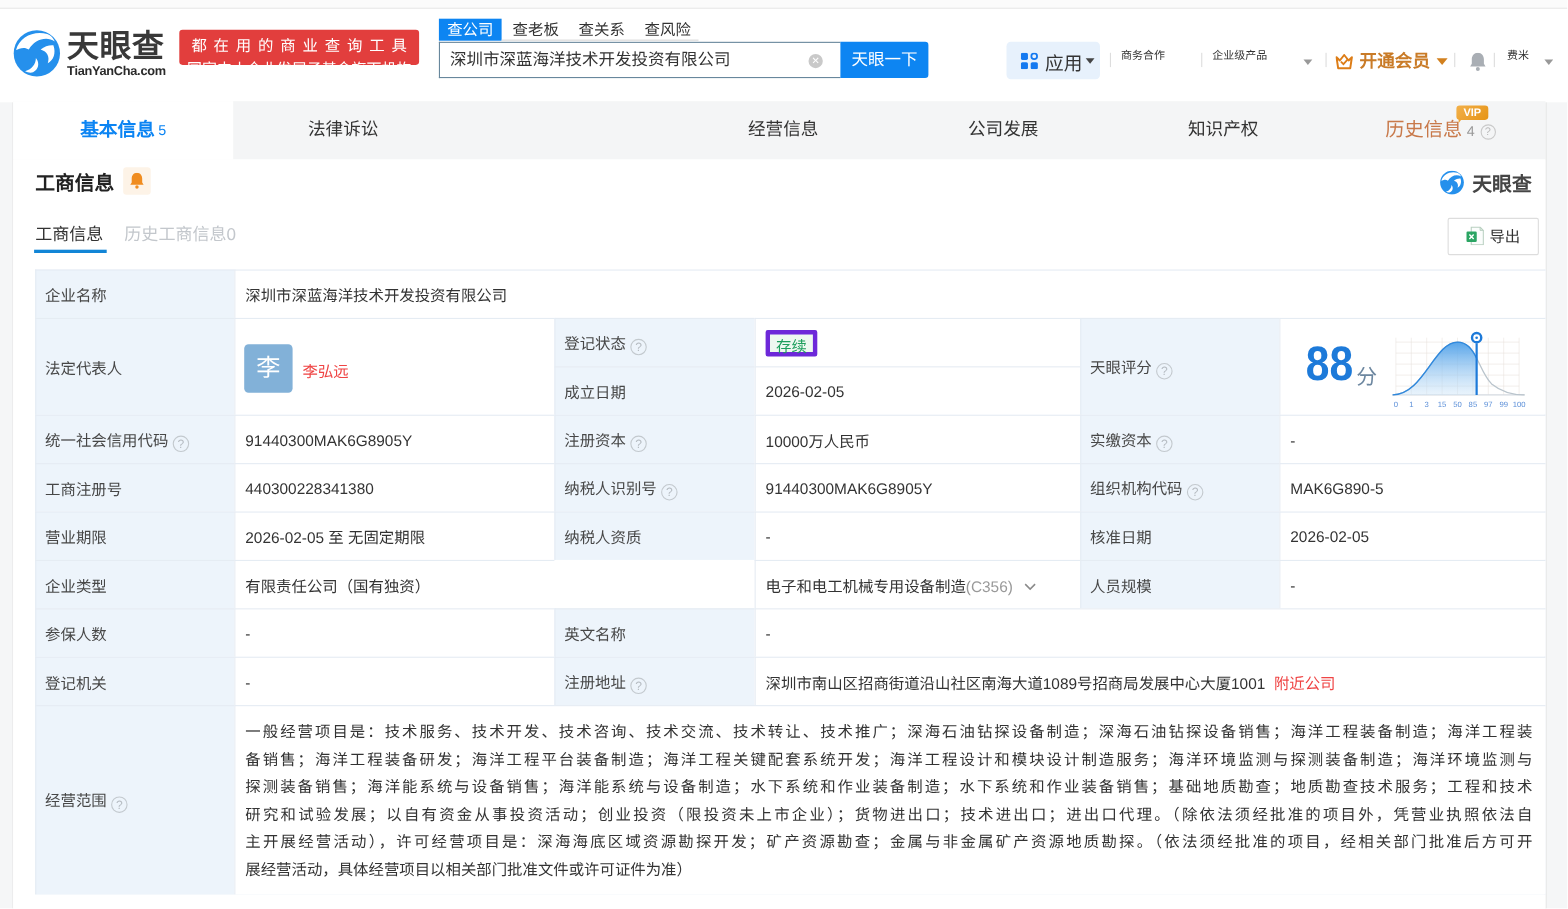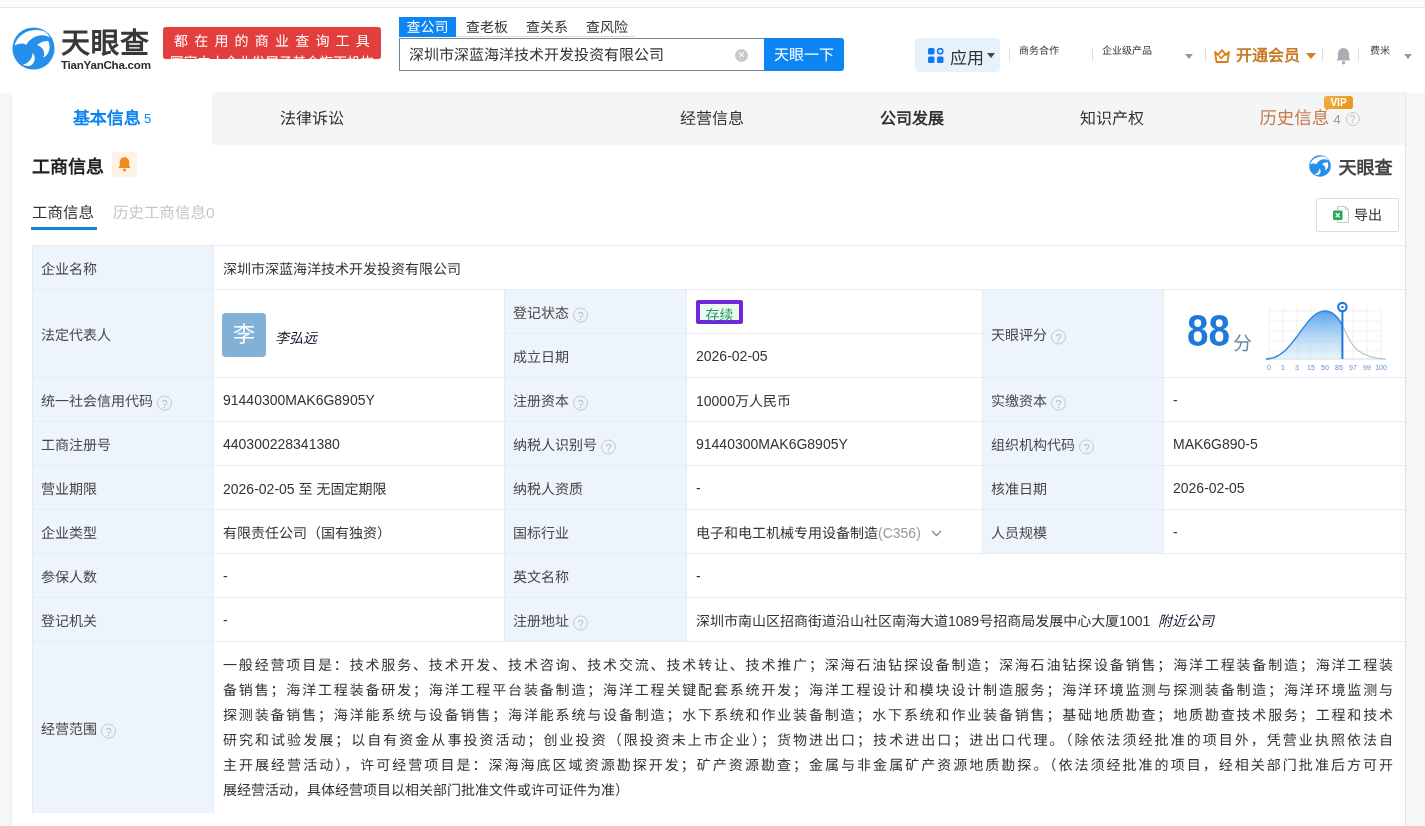--- a/index.html
+++ b/index.html
@@ -51,21 +51,21 @@
 #exportbtn { position:absolute; left:1304px; top:53px; width:83px; height:34px; border:1px solid #ddd; border-radius:2px; font-size:14px; color:#333; text-align:center; line-height:32px; }
 
 #tbl { position:absolute; left:20px; top:100px; width:1373px; height:568px; border-right:1px solid #e5ecf3; border-bottom:1px solid #e5ecf3; }
 .jl { text-align:justify; text-align-last:justify; }
 .cell { position:absolute; border-left:1px solid #e5ecf3; border-top:1px solid #e5ecf3; }
 .lbl { background:#edf4fb; color:#474747; font-size:14px; }
 .val { background:#fff; color:#333; font-size:14px; }
 .lbl .in { position:absolute; left:8px; top:50%; transform:translateY(-50%); white-space:nowrap; }
 .val .in { position:absolute; left:9px; top:50%; transform:translateY(-50%); white-space:nowrap; }
 .q { display:inline-block; width:15px; height:15px; border:1px solid #c3c9ce; border-radius:50%; color:#b6bcc2; font-size:11px; line-height:14px; text-align:center; vertical-align:-2px; margin-left:4px; }
-a.lnk { color:#0f172a; text-decoration:none;font-style:italic; }
+a.lnk { color:#ef4444; text-decoration:none; }
 </style>
 </head>
 <body>
 <div id="topstrip"></div>
 <div style="position:absolute;left:0;top:92px;width:12px;height:734px;background:#f5f6f7;border-right:1px solid #ececec;"></div>
 <div style="position:absolute;left:1405px;top:92px;width:20px;height:734px;background:#f5f6f7;border-left:1px solid #e3e3e3;"></div>
 <div id="header">
   <svg id="logo" viewBox="0 0 100 100">
     <circle cx="50" cy="50" r="49" fill="#2590ec"></circle>
     <path d="M6 43 C13 15 44 1 72 9 C80 12 85 18 88 25 C70 13 45 21 33 42 C24 35 12 40 6 43 Z" fill="#fff"></path>
@@ -113,21 +113,21 @@
     <circle cx="7.5" cy="14.8" r="1.8" fill="#a9aeb4"></circle>
   </svg>
   <div class="sep" style="left:1358px;"></div>
   <div class="hmenu" style="left:1370px;">费米</div>
   <div class="gtri" style="left:1404px;"></div>
 </div>
 <div id="navbar">
   <div class="ntab" id="ntab1">基本信息<sup>5</sup></div>
   <div class="ntab" style="left:200px;width:200px;">法律诉讼</div>
   <div class="ntab" style="left:600px;width:200px;">经营信息</div>
-  <div class="ntab" style="left:800px;width:200px;font-weight:bold;">公司发展</div>
+  <div class="ntab" style="left:800px;width:200px;">公司发展</div>
   <div class="ntab" style="left:1000px;width:200px;">知识产权</div>
   <div class="ntab" style="left:1212px;width:193px;color:#c8794a;padding-right:22px;box-sizing:border-box;font-size:17.5px;">历史信息<span style="color:#999;font-size:13px;margin-left:4px;">4</span><span style="display:inline-block;width:14px;height:14px;border:1.5px solid #c9c9c9;border-radius:50%;color:#b9b9b9;font-size:10px;line-height:13px;vertical-align:1.5px;margin-left:5px;text-align:center;">?</span>
   </div>
   <div style="position:absolute;left:1312px;top:4px;width:29px;height:13px;background:linear-gradient(135deg,#f2b04a,#e69416);border-radius:3px;color:#fff;font-size:10px;font-weight:bold;text-align:center;line-height:13px;">VIP<div style="position:absolute;left:2px;top:12px;width:0;height:0;border-left:3px solid #efa333;border-bottom:4px solid transparent;"></div></div>
 </div>
 <div id="content">
   <div id="sec-title">工商信息</div>
   <div id="bellbox">
     <svg width="13" height="15" viewBox="0 0 15 17" style="margin-top:5px;">
       <path d="M7.5 0 C4 0 2 3 2 6 L2 10 L0.5 12.5 L14.5 12.5 L13 10 L13 6 C13 3 11 0 7.5 0 Z" fill="#f08c1f"></path>
@@ -288,23 +288,20 @@
     <div class="cell val" style="left:1131px;top:220px;width:242px;height:44px;">
         <span class="in">2026-02-05</span>
       </div>
 
     <div class="cell lbl" style="left:0;top:264px;width:181px;height:44px;">
         <span class="in">企业类型</span>
       </div>
     <div class="cell val" style="left:181px;top:264px;width:291px;height:44px;">
         <span class="in">有限责任公司（国有独资）</span>
       </div>
-    <div class="cell lbl" style="left:472px;top:264px;width:182px;height:44px;">
-        <span class="in">国标行业</span>
-      </div>
     <div class="cell val" style="left:654px;top:264px;width:296px;height:44px;">
         <span class="in">电子和电工机械专用设备制造<span style="color:#999;">(C356)</span> <svg width="11" height="7" viewBox="0 0 11 7" style="vertical-align:1px;margin-left:6px;">
             <path d="M1 1 L5.5 5.5 L10 1" fill="none" stroke="#8a8a8a" stroke-width="1.4"></path>
           </svg></span>
       </div>
     <div class="cell lbl" style="left:950px;top:264px;width:181px;height:44px;">
         <span class="in">人员规模</span>
       </div>
     <div class="cell val" style="left:1131px;top:264px;width:242px;height:44px;">
         <span class="in">-</span>

